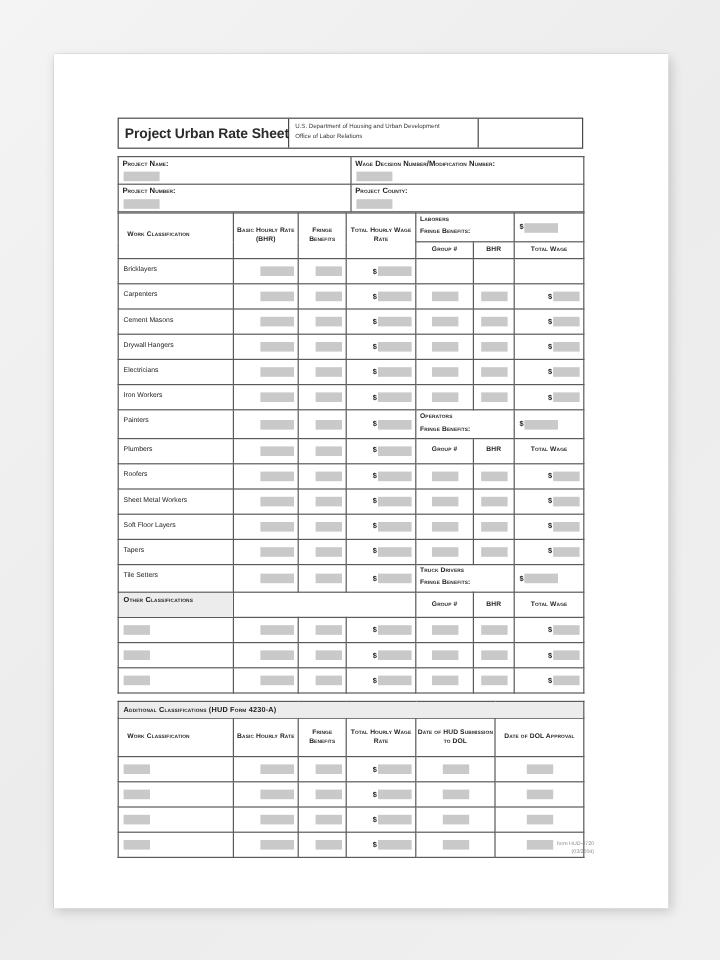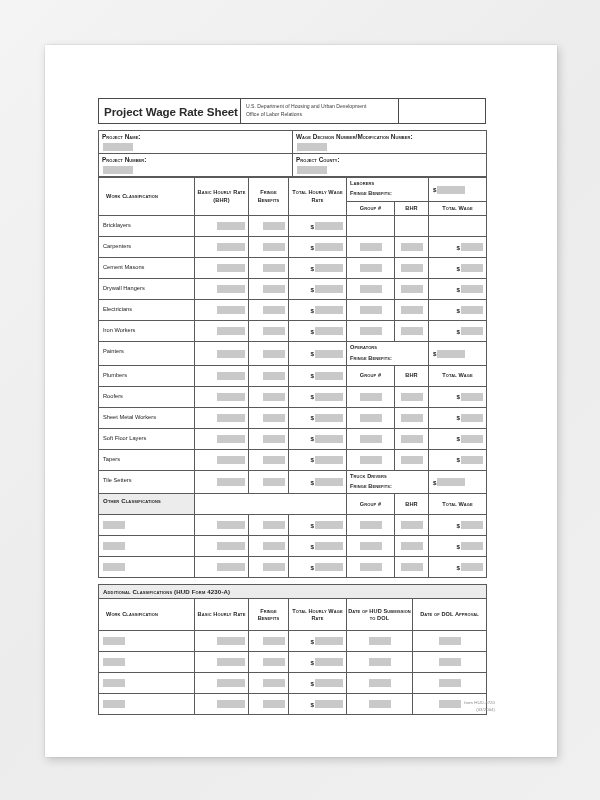--- a/index.html
+++ b/index.html
@@ -143,21 +143,21 @@
 </style>
 </head>
 <body>
 
 <div class="viewport">
   <div class="paper">
 
     <div class="sheet">
 
       <div class="titleblock">
-        <div class="title-main">Project Wage Rate Sheet</div>
+        <div class="title-main">Project Urban Rate Sheet</div>
         <div class="title-dept">
           <span>U.S. Department of Housing and Urban Development</span>
           <span>Office of Labor Relations</span>
         </div>
         <div class="title-blank"></div>
       </div>
 
       <table class="grid">
         <colgroup>
             <col style="width:194px">

